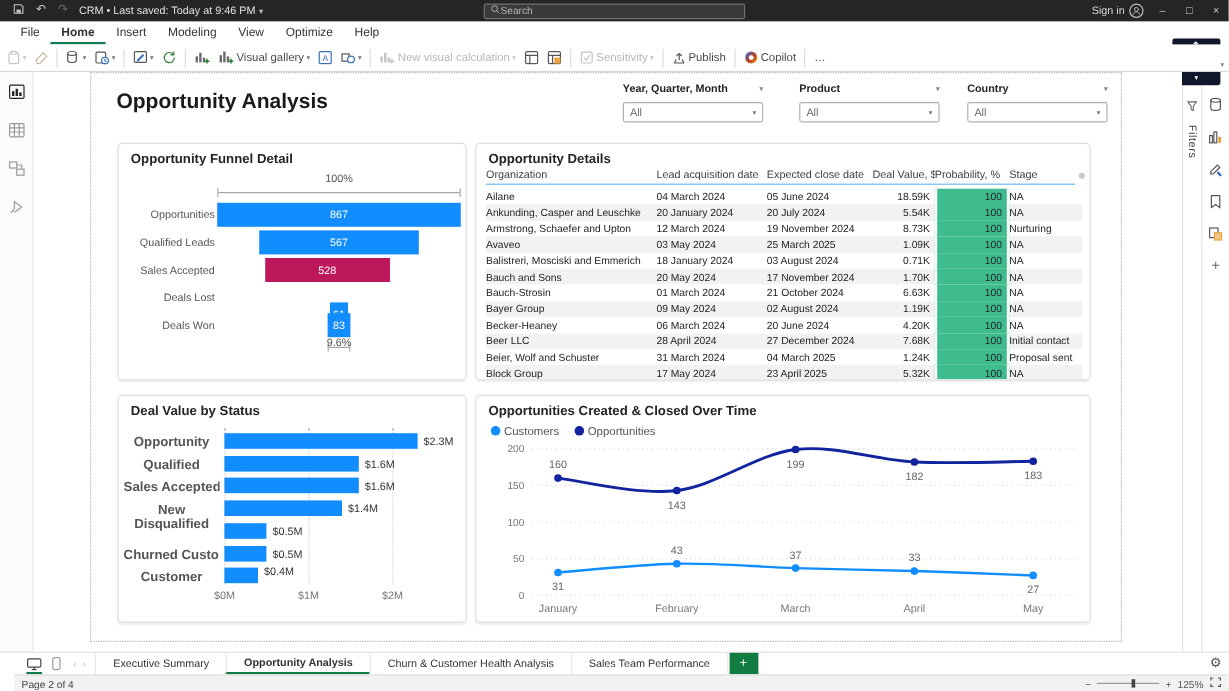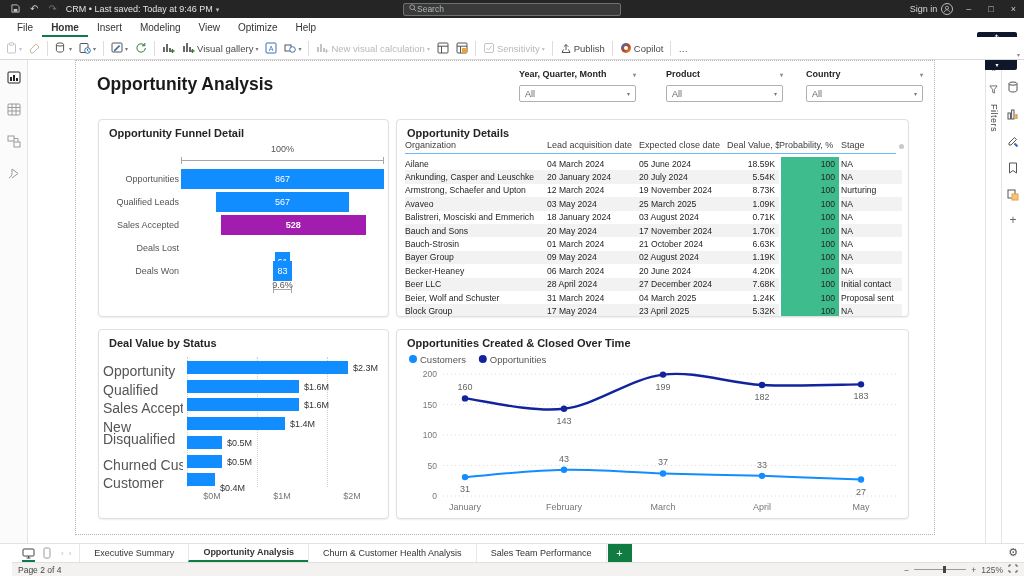--- a/index.html
+++ b/index.html
@@ -55,24 +55,24 @@
   #card-bar    { left:22px; top:268px; width:291px; height:190px; }
   #card-line   { left:320px; top:268px; width:513px; height:190px; }
   .f-label { position:absolute; font-size:9px; color:#555; text-align:right; width:74px; left:6px; white-space:nowrap; overflow:hidden; }
   .f-bar { position:absolute; height:20px; background:#118DFF; display:flex; align-items:center; justify-content:center; color:#fff; font-size:9px; }
   .bracket { position:absolute; height:7px; border-left:1px solid #a6a6a6; border-right:1px solid #a6a6a6; }
   .bracket::after { content:""; position:absolute; left:0; right:0; top:3px; border-top:1px solid #a6a6a6; }
   .f-pct { position:absolute; font-size:9px; color:#555; text-align:center; }
 
   
   .b-grid { position:absolute; width:0; border-left:1px dotted #cfcfcf; top:27px; height:130px; }
-  .b-row-label { position:absolute; font-size:14px; color:#555; text-align:left; width:80px; white-space:nowrap; overflow:hidden; }
+  .b-row-label { position:absolute; font-size:11px; color:#555; text-align:center; width:80px; white-space:nowrap; overflow:hidden;font-weight:bold; }
   .b-bar { position:absolute; height:13px; background:#118DFF; }
   .b-val { position:absolute; font-size:9px; color:#333; white-space:nowrap; }
-  .b-tick { position:absolute; font-size:9px; color:#777; transform:translateX(-50%); top:161px;margin-left:25px; }
+  .b-tick { position:absolute; font-size:9px; color:#777; transform:translateX(-50%); top:161px; }
 
   
   .t-header { position:absolute; left:8px; top:20px; display:grid; grid-template-columns:142px 92px 88px 52px 62px 55px; font-size:9px; color:#404040; border-bottom:1px solid #6CB8F6; padding-bottom:3px; }
   .t-header .h-cell { position:relative; white-space:nowrap; overflow:hidden; }
   .t-rows { position:absolute; left:8px; top:37px; bottom:0; right:6px; overflow:hidden; }
   .t-row { display:grid; grid-template-columns:142px 92px 88px 52px 62px 55px; height:13.4px; align-items:center; font-size:8.6px; color:#252423; }
   .t-row:nth-child(even) { background:#f2f2f2; }
   .t-cell { white-space:nowrap; overflow:hidden; padding-right:4px; }
   .t-num { text-align:right; }
   .t-prob { background:#3EBC8E; text-align:right; padding-right:4px; border-left:2px solid #fff; border-right:2px solid #fff; height:100%; display:flex; align-items:center; justify-content:flex-end; }
@@ -361,21 +361,21 @@
       <div class="card" id="card-funnel">
         <div class="card-title">Opportunity Funnel Detail</div>
         <div id="funnel-plot">
             <div class="f-pct" style="left: 82px; width: 203px; top: 24px;">100%</div>
             <div class="bracket" style="left: 82px; width: 203px; top: 37px;"></div>
             <div class="f-label" style="top: 54px;">Opportunities</div>
             <div class="f-bar" style="left: 82px; top: 49px; width: 203px; background: rgb(17, 141, 255);">867</div>
             <div class="f-label" style="top: 77px;">Qualified Leads</div>
             <div class="f-bar" style="left: 117.121px; top: 72px; width: 132.758px; background: rgb(17, 141, 255);">567</div>
             <div class="f-label" style="top: 100px;">Sales Accepted</div>
-            <div class="f-bar" style="left: 121.687px; top: 95px; width: 145px; background: #a21caf; font-weight: bold;">528</div>
+            <div class="f-bar" style="left: 121.687px; top: 95px; width: 104px; background: #be185d;">528</div>
             <div class="f-label" style="top: 123px;">Deals Lost</div>
             <div class="f-bar" style="left: 176.359px; top: 132px; width: 14.2826px; background: rgb(17, 141, 255);">61</div>
             <div class="f-label" style="top: 146px;">Deals Won</div>
             <div class="f-bar" style="left: 173.783px; top: 141px; width: 19.4337px; background: rgb(17, 141, 255);">83</div>
             <div class="bracket" style="left: 173.783px; width: 19.4337px; top: 166px;"></div>
             <div class="f-pct" style="left: 82px; width: 203px; top: 160px;">9.6%</div>
           </div>
       </div>
 
       <div class="card" id="card-table">
@@ -511,21 +511,21 @@
             <div class="b-bar" style="left: 88px; top: 87.1px; width: 98px; background: rgb(17, 141, 255);"></div>
             <div class="b-val" style="left: 191px; top: 89.1px;">$1.4M</div>
             <div class="b-row-label" style="left: 4px; top: 101px;">Disqualified</div>
             <div class="b-bar" style="left: 88px; top: 105.8px; width: 35px; background: rgb(17, 141, 255);"></div>
             <div class="b-val" style="left: 128px; top: 107.8px;">$0.5M</div>
             <div class="b-row-label" style="left: 4px; top: 126.5px;">Churned Custo...</div>
             <div class="b-bar" style="left: 88px; top: 124.5px; width: 35px; background: rgb(17, 141, 255);"></div>
             <div class="b-val" style="left: 128px; top: 126.5px;">$0.5M</div>
             <div class="b-row-label" style="left: 4px; top: 145.2px;">Customer</div>
             <div class="b-bar" style="left: 88px; top: 143.2px; width: 28px; background: rgb(17, 141, 255);"></div>
-            <div class="b-val" style="left: 121px; top: 153px;">$0.4M</div>
+            <div class="b-val" style="left: 121px; top: 141px;">$0.4M</div>
           </div>
       </div>
 
       <div class="card" id="card-line">
         <div class="card-title">Opportunities Created &amp; Closed Over Time</div>
         <div id="line-plot">
             <svg width="511" height="188" style="position: absolute; left: 0px; top: 0px;">
               <circle cx="16" cy="29" r="4" fill="#118DFF"></circle>
               <text x="23" y="32.5" font-size="9.5" fill="#555">Customers</text>
               <circle cx="85.80000000000001" cy="29" r="4" fill="#12239E"></circle>

